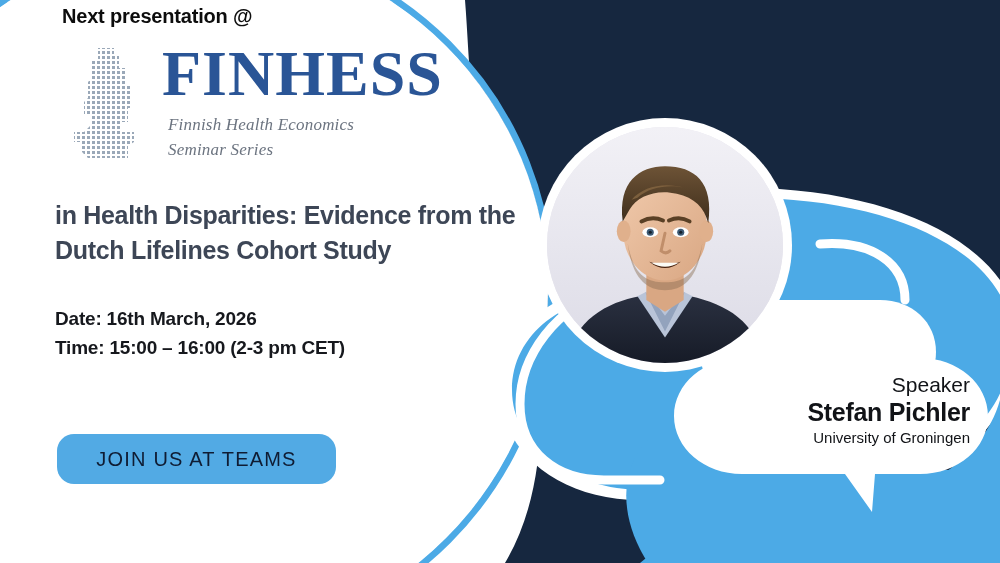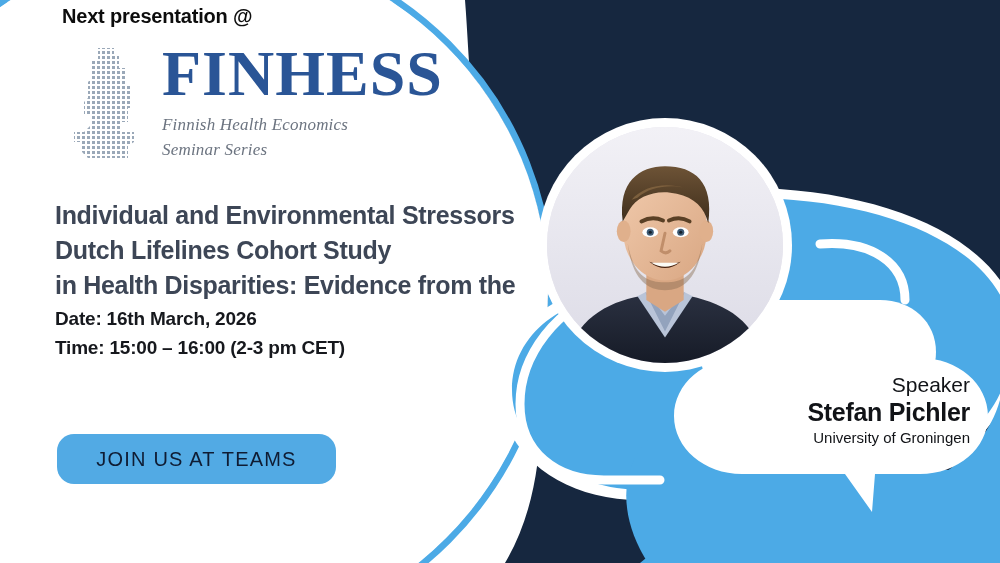--- a/index.html
+++ b/index.html
@@ -54,20 +54,21 @@
     color:#2a5596;
     letter-spacing:1px;
   }
   .logo-sub{
     font-family:"Liberation Serif", serif;
     font-style:italic;
     font-size:17px;
     line-height:25px;
     color:#6c7480;
     margin-top:6px;
+    margin-left:6px;
     letter-spacing:0.2px;
   }
 
   
   .talk-title{
     position:absolute;left:55px;top:198px;
     width:500px;
     font-size:25px;
     font-weight:bold;
     line-height:35px;
@@ -297,23 +298,22 @@
       <div class="logo-text-wrap">
         <div class="logo-word">FINHESS</div>
         <div class="logo-sub">
           <div>Finnish Health Economics</div>
           <div>Seminar Series</div>
         </div>
       </div>
     </div>
 
     <div class="talk-title">
-      <div>Individual and Environmental Stressors</div>
+      <div>in Health Disparities: Evidence from the</div>
       <div>Dutch Lifelines Cohort Study</div>
-      <div>in Health Disparities: Evidence from the</div>
     </div>
 
     <div class="meta">
       <div>Date: 16th March, 2026</div>
       <div>Time: 15:00 – 16:00 (2-3 pm CET)</div>
     </div>
 
     <div class="cta">
       <span>JOIN US AT TEAMS</span>
     </div>

